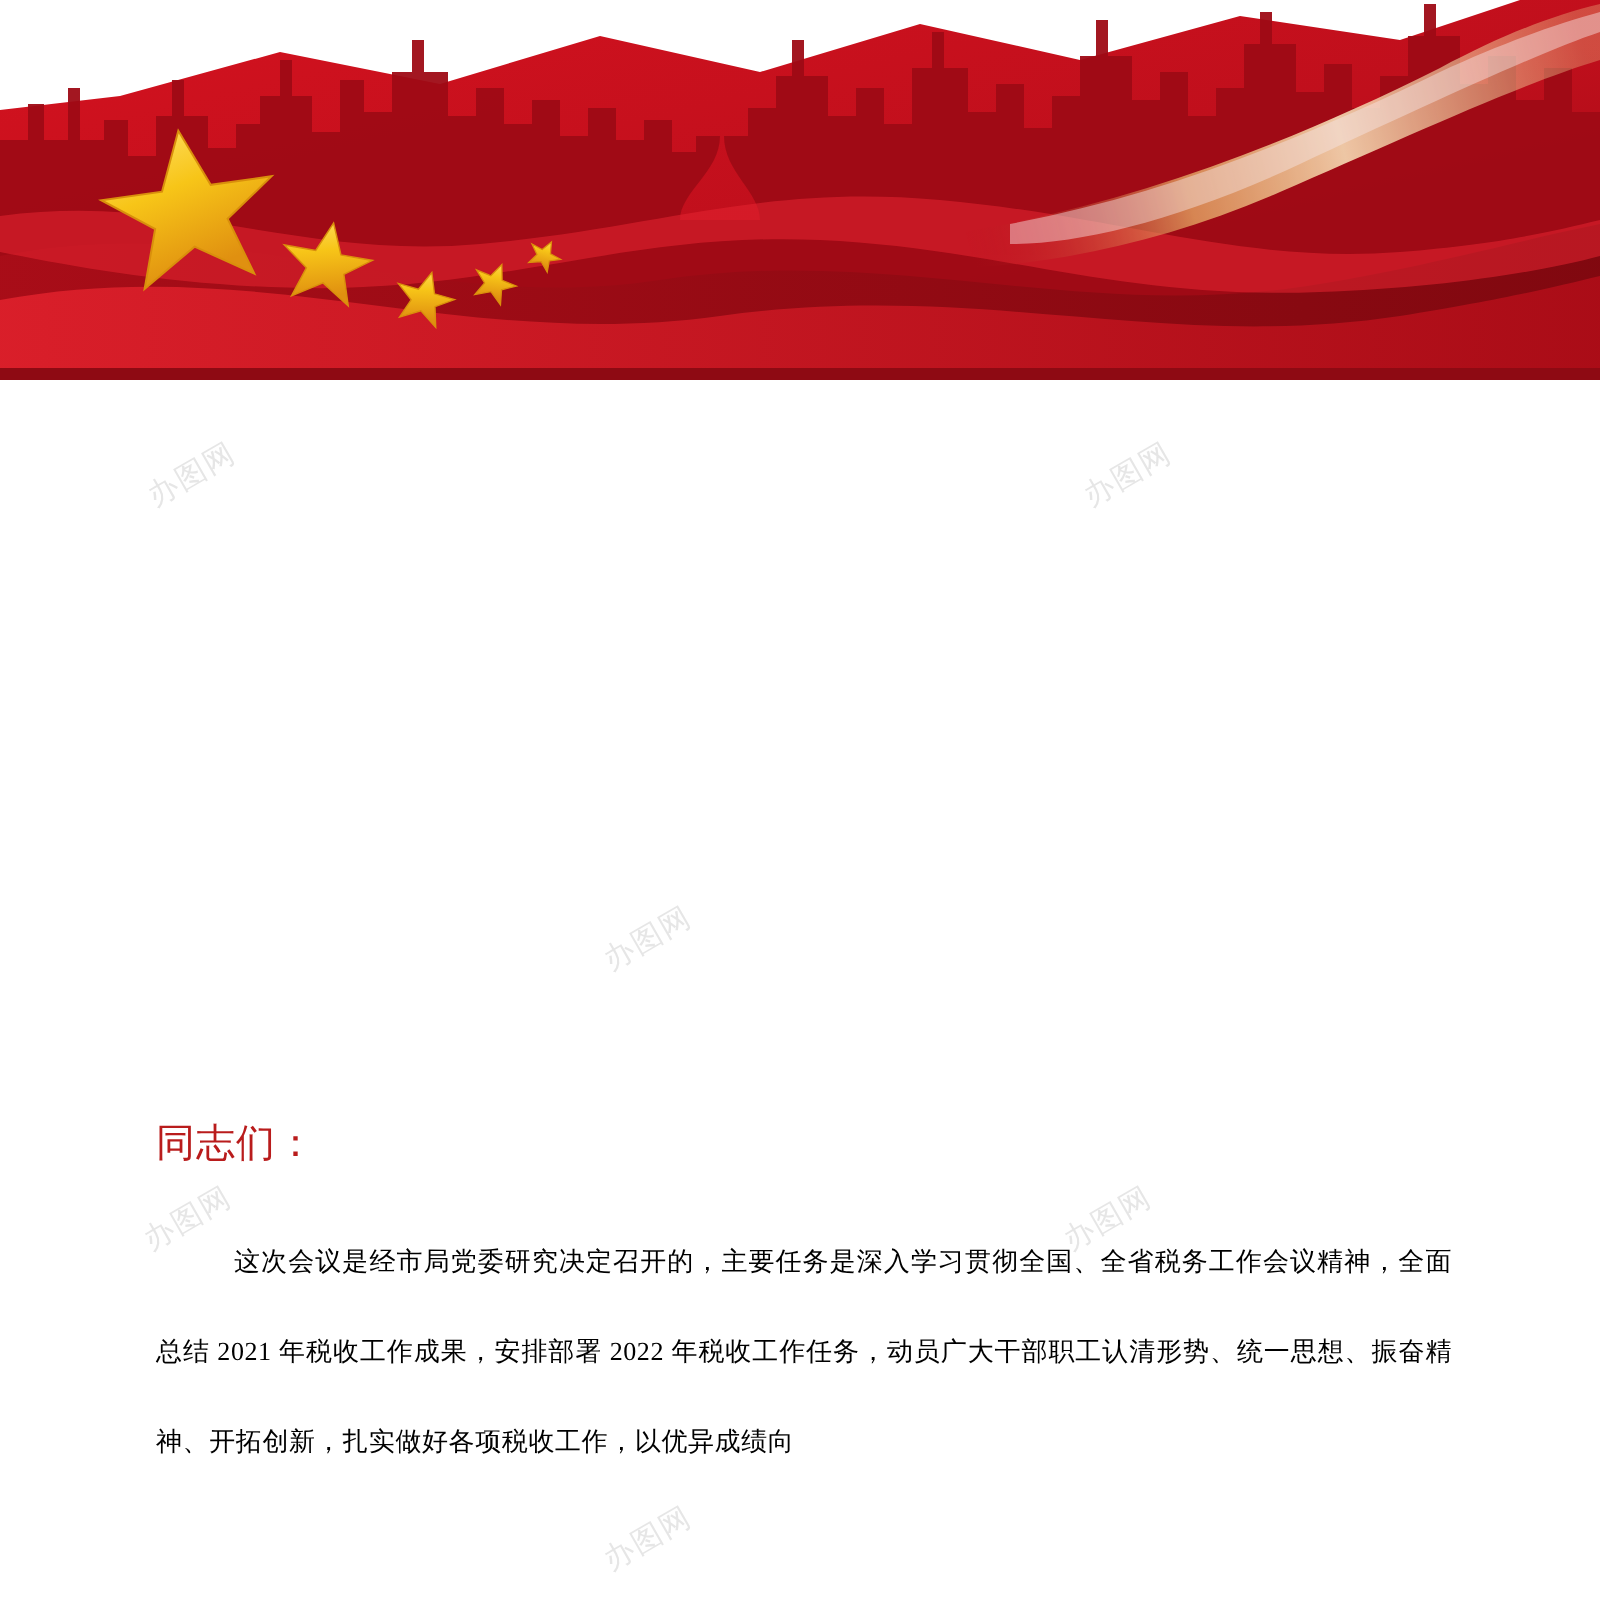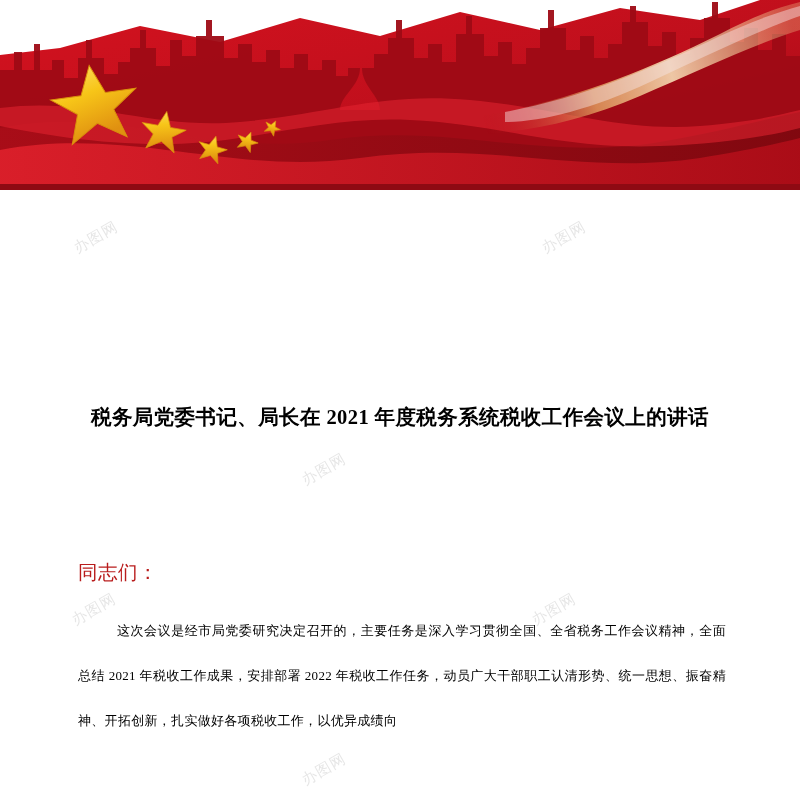--- a/index.html
+++ b/index.html
@@ -183,21 +183,20 @@
         <g transform="translate(272,128) rotate(28) scale(0.19)">
           <polygon points="0,-42 12.3,-13 43,-13 18.3,5 27.7,34 0,16.5 -27.7,34 -18.3,5 -43,-13 -12.3,-13" fill="url(#goldGrad)" stroke="#d98f0c" stroke-width="3.2"></polygon>
         </g>
       </g>
 
       <rect x="0" y="184" width="800" height="6" fill="#8e0a13"></rect>
     </svg>
   </div>
 
   <div class="doc">
-    <div class="doc-title">税务局党委书记、局长在 2021 年度税务系统税收工作会议上的讲话</div>
 
     <div class="doc-salutation">同志们：</div>
 
     <div class="doc-para">这次会议是经市局党委研究决定召开的，主要任务是深入学习贯彻全国、全省税务工作会议精神，全面总结 2021 年税收工作成果，安排部署 2022 年税收工作任务，动员广大干部职工认清形势、统一思想、振奋精神、开拓创新，扎实做好各项税收工作，以优异成绩向</div>
   </div>
 
   <div class="watermark wm-a">办图网</div>
   <div class="watermark wm-b">办图网</div>
   <div class="watermark wm-c">办图网</div>
   <div class="watermark wm-d">办图网</div>

